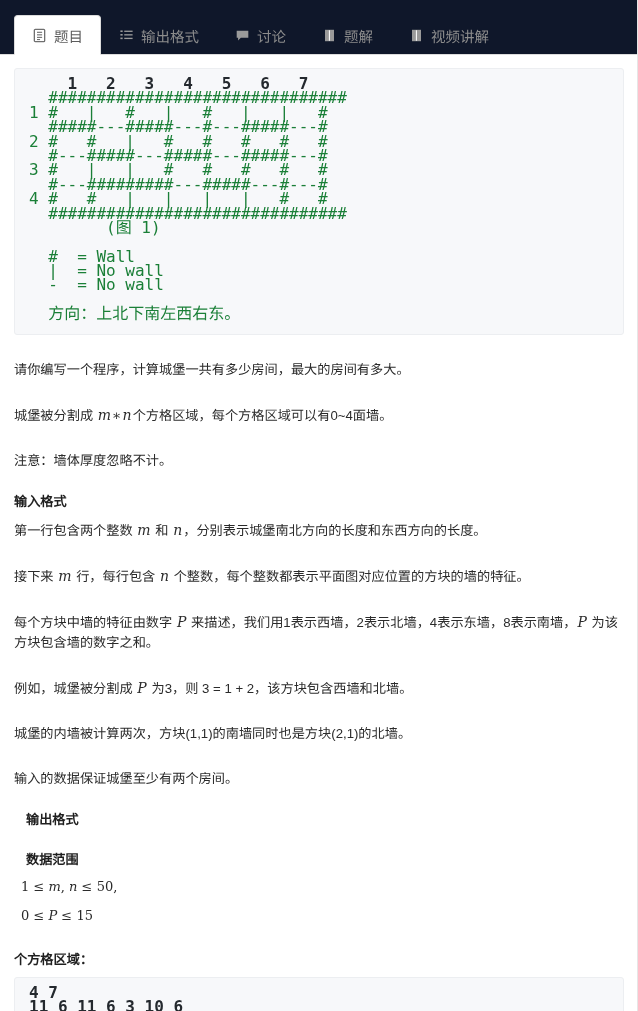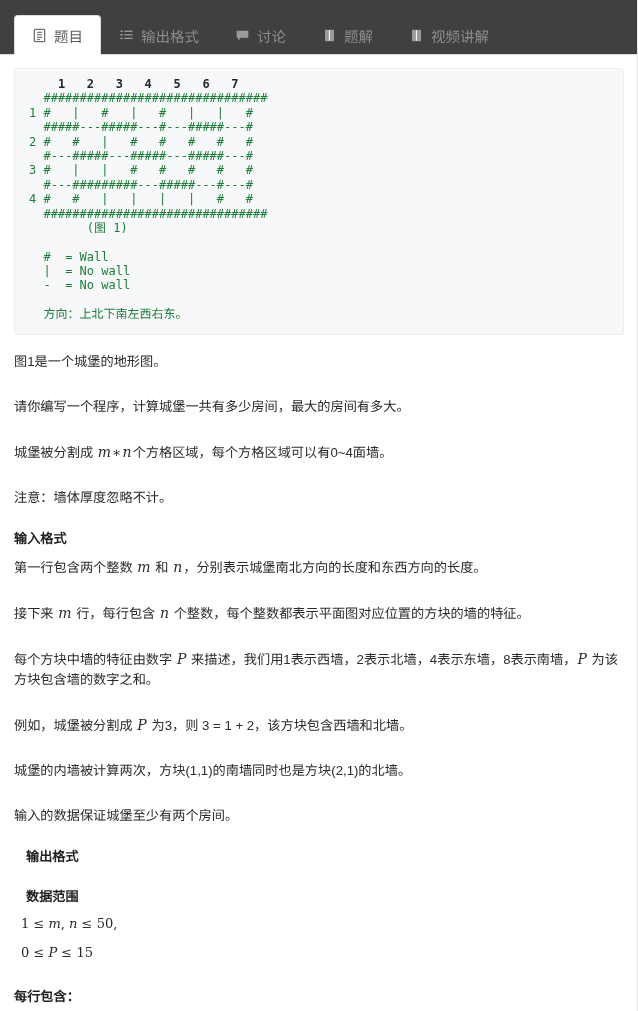--- a/index.html
+++ b/index.html
@@ -19,21 +19,21 @@
   }
 
   
   .tabbar {
     position: relative;
     height: 55px;
     padding: 0;
     border-bottom: 1px solid #dcdcdc;
     display: flex;
     align-items: flex-end;
-    background: #404040;
+    background: #0f172a;
   }
   .tab {
     display: flex;
     align-items: center;
     gap: 7px;
     height: 40px;
     padding: 0 17px;
     font-size: 14.5px;
     color: #8c8c8c;
     white-space: nowrap;
@@ -68,21 +68,21 @@
     padding: 0 14px;
     padding-top: 13px;
   }
 
   .codeblock {
     background: #f7f8fa;
     border: 1px solid #eceef1;
     border-radius: 3px;
     padding: 8px 14px 10px 14px;
     font-family: "DejaVu Sans Mono", "Liberation Mono", monospace;
-    font-size: 12px;
+    font-size: 16px;
     line-height: 14.4px;
     white-space: pre;
     overflow: hidden;
     color: #24292e;
     letter-spacing: 0px;
   }
   .codeblock.fig { color: #1a7f37; padding-bottom: 12px; }
   .codeblock.fig .hdr { color: #24292e; font-weight: bold; }
   .codeblock.sample { color: #24292e; font-weight: bold; }
 
@@ -200,23 +200,20 @@
     </span>
     <span>视频讲解</span>
   </div>
 
 </div>
 
 <div class="content">
 
   <div class="codeblock fig"><span class="fig-line hdr">    1   2   3   4   5   6   7</span><span class="fig-line">  ###############################</span><span class="fig-line">1 #   |   #   |   #   |   |   #</span><span class="fig-line">  #####---#####---#---#####---#</span><span class="fig-line">2 #   #   |   #   #   #   #   #</span><span class="fig-line">  #---#####---#####---#####---#</span><span class="fig-line">3 #   |   |   #   #   #   #   #</span><span class="fig-line">  #---#########---#####---#---#</span><span class="fig-line">4 #   #   |   |   |   |   #   #</span><span class="fig-line">  ###############################</span><span class="fig-line">        <span>(图 1)</span></span><span class="fig-line"> </span><span class="fig-line">  <span>#  = Wall</span></span><span class="fig-line">  <span>|  = No wall</span></span><span class="fig-line">  <span>-  = No wall</span></span><span class="fig-line"> </span><span class="fig-line">  <span>方向：上北下南左西右东。</span></span></div>
 
-  <div class="para-wrap" style="margin-top:17px;">
-    <p class="para">图1是一个城堡的地形图。</p>
-  </div>
 
   <div class="para-wrap">
     <p class="para">请你编写一个程序，计算城堡一共有多少房间，最大的房间有多大。</p>
   </div>
 
   <div class="para-wrap">
     <p class="para"><span>城堡被分割成</span> <span class="mathvar">m</span><span class="mathup">∗</span><span class="mathvar">n</span><span>个方格区域，每个方格区域可以有0~4面墙。</span></p>
   </div>
 
   <div class="para-wrap">
@@ -246,21 +243,21 @@
   <div class="para-wrap">
     <p class="para">输入的数据保证城堡至少有两个房间。</p>
   </div>
 
   <h4 class="section tight">输出格式</h4>
 
   <h4 class="section tight">数据范围</h4>
   <p class="constraint"><span>1</span> <span>≤</span> <span class="v">m</span><span>,</span> <span class="v">n</span> <span>≤</span> <span>50,</span></p>
   <p class="constraint"><span>0</span> <span>≤</span> <span class="v">P</span> <span>≤</span> <span>15</span></p>
 
-  <div class="samplelabel">每行包含：</div>
+  <div class="samplelabel">个方格区域：</div>
   <div class="codeblock sample">4 7
 11 6 11 6 3 10 6
 7 9 6 13 5 15 5
 1 10 12 7 13 7 5
 13 11 10 8 10 12 13</div>
 
 </div>
 
 <div class="edge-right"></div>
 

